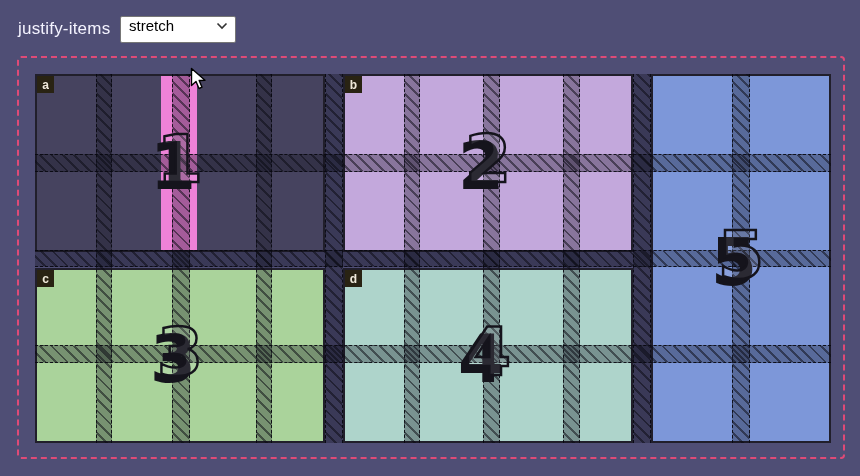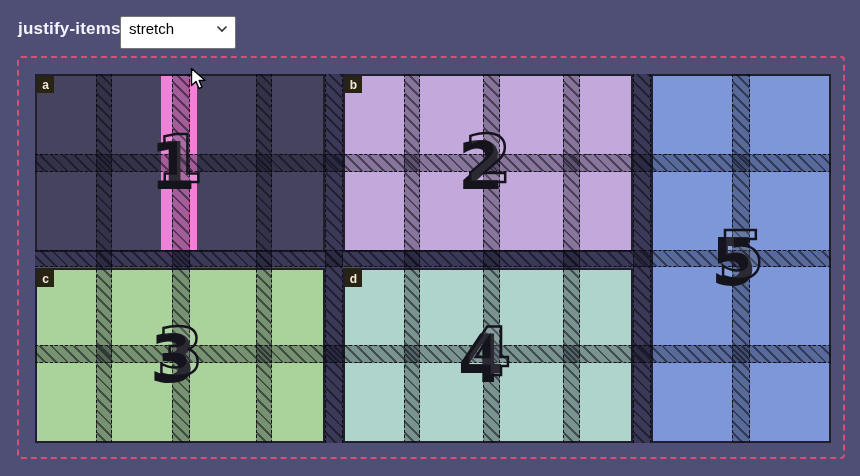--- a/index.html
+++ b/index.html
@@ -6,26 +6,26 @@
   html,body { width: 860px; height: 476px; overflow: hidden; }
   body {
     position: relative;
     font-family: "Liberation Sans", sans-serif;
     background: #4f4e75;
   }
   
   .header { position: absolute; left: 0; top: 0; width: 100%; height: 56px; }
   .prop-label {
     position: absolute; left: 18px; top: 19px;
-    font-size: 17px; font-weight: bold; color: #f4f3ff;
+    font-size: 17px; font-weight: normal; color: #f4f3ff;
     letter-spacing: 0.2px;
   }
   .select-box {
     position: absolute; left: 120px; top: 16px;
-    width: 116px; height: 33px;
+    width: 116px; height: 27px;
     background: #ffffff; border: 1px solid #767676; border-radius: 2px;
     display: flex; align-items: center; justify-content: space-between;
     padding: 0 7px 8px 8px; cursor: default;
   }
   .select-box .val { font-size: 15px; color: #000; }
   
   .container-outline {
     position: absolute; left: 17px; top: 56px; width: 828px; height: 403px;
     border: 2px dashed #df4a77; border-radius: 4px;
   }

